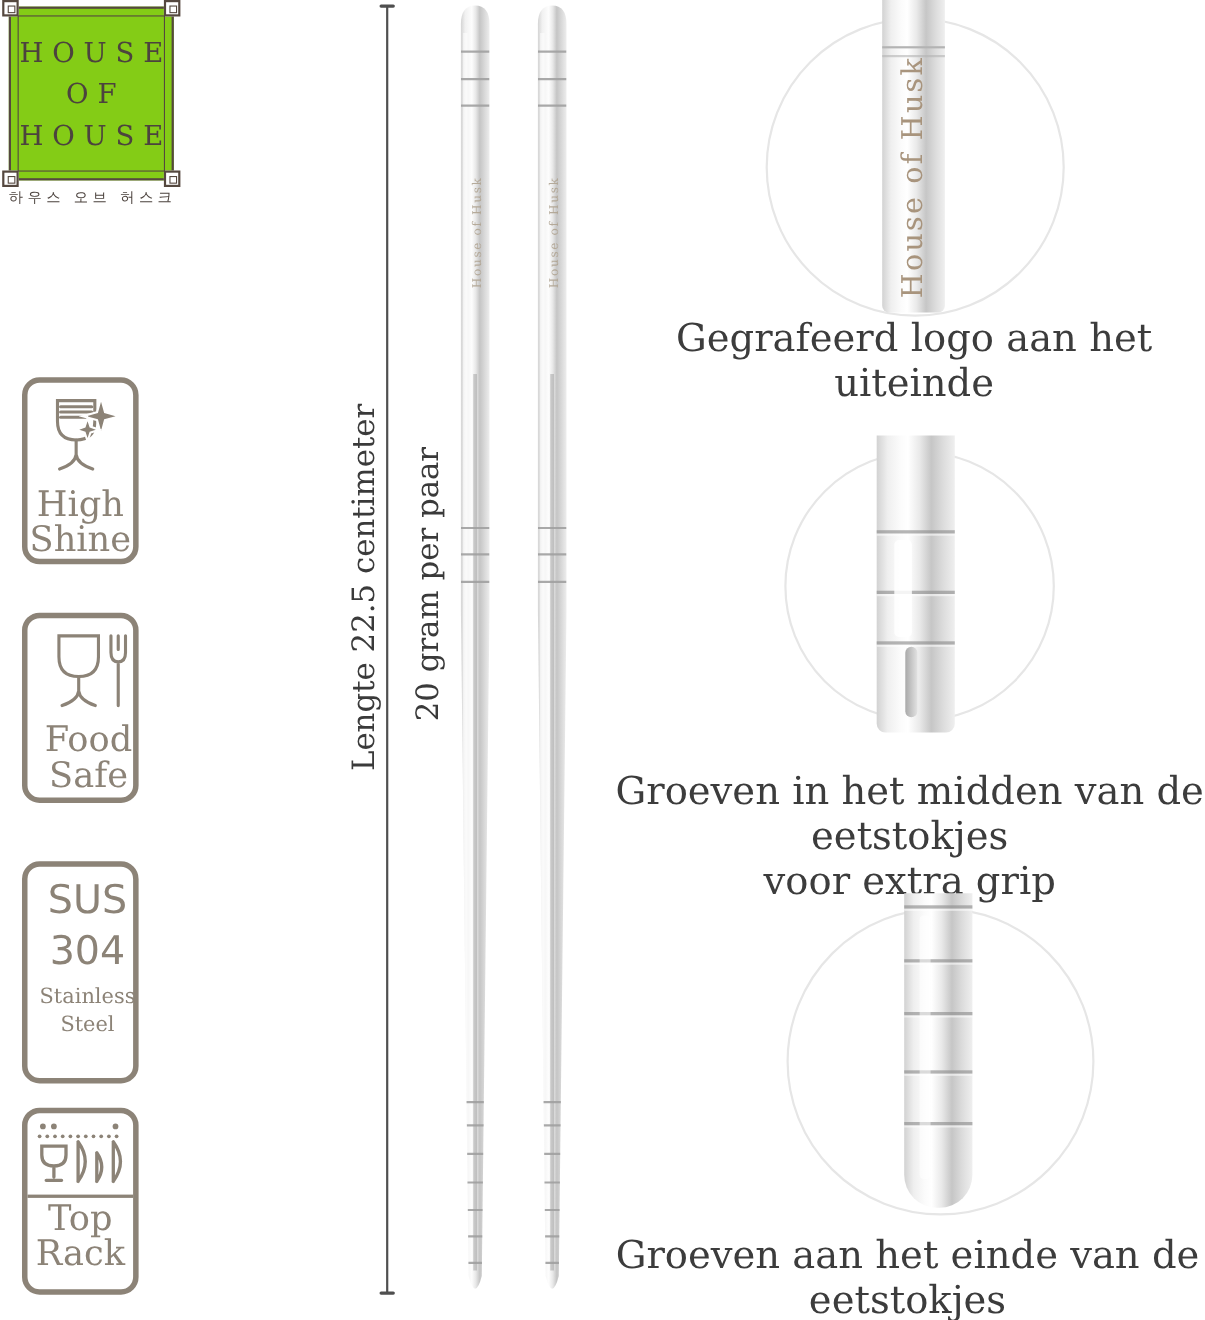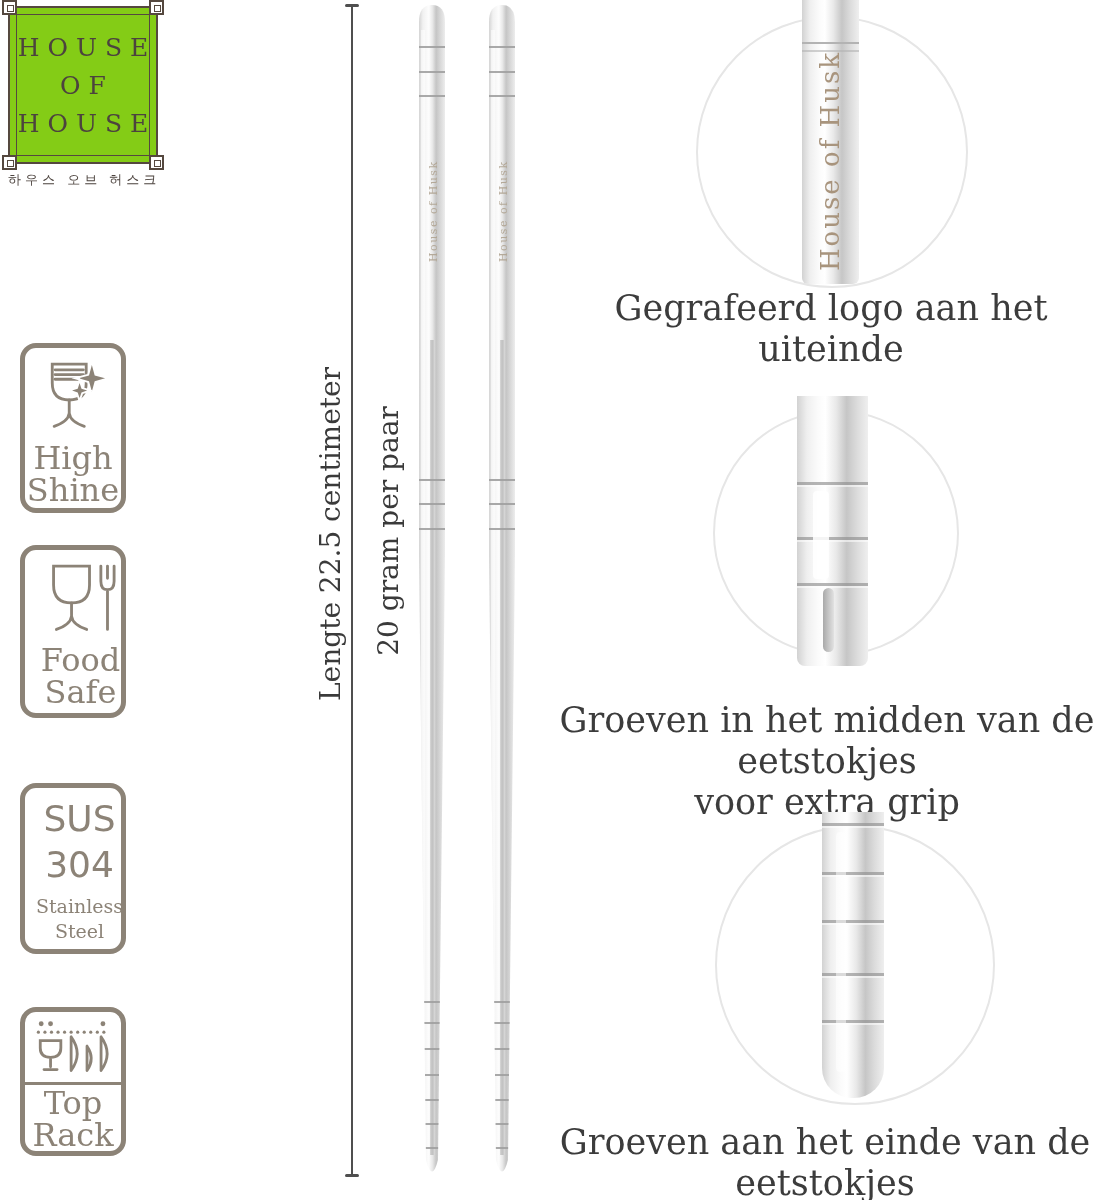--- a/index.html
+++ b/index.html
@@ -15,23 +15,23 @@
   .logo-corner{position:absolute;width:15px;height:15px;border:2px solid #55483f;background:#fff;box-sizing:border-box;}
   .logo-corner::after{content:"";position:absolute;left:3px;top:3px;width:5px;height:5px;border:1px solid #55483f;}
   .lc-tl{left:-8px;top:-8px}.lc-tr{right:-8px;top:-8px}.lc-bl{left:-8px;bottom:-8px}.lc-br{right:-8px;bottom:-8px}
   .logo-korean{margin-top:7px;text-align:center;font-size:13px;letter-spacing:4px;color:#4c433e;
        font-family:"DejaVu Sans", sans-serif;white-space:nowrap;}
 
   
   .badge{position:absolute;left:20px;width:106px;box-sizing:border-box;border:5px solid #8c8377;border-radius:16px;
          background:#fff;color:#8c8377;display:flex;flex-direction:column;align-items:center;}
   #badge-high-shine{top:343px;height:170px;}
-  #badge-food-safe{top:545px;height:173px;padding-left:15px;}
-  #badge-sus{top:783px;height:171px;padding-left:13px;}
-  #badge-top-rack{top:1007px;height:149px;}
+  #badge-food-safe{top:557px;height:173px;padding-left:15px;}
+  #badge-sus{top:783px;height:202px;padding-left:13px;}
+  #badge-top-rack{top:1007px;height:170px;}
   .badge-label{font-size:32px;line-height:32px;text-align:left;white-space:nowrap;}
   .badge svg{display:block;}
   .b-stroke{stroke:#8c8377;fill:none;stroke-width:3;stroke-linecap:round;}
   .b-fill{fill:#8c8377;}
   .spark{fill:#8c8377;stroke:#fff;stroke-width:4;paint-order:stroke;}
   .sus-big{font-family:"DejaVu Sans", sans-serif;font-weight:500;font-size:36px;line-height:46px;text-align:center;}
   .sus-small{font-size:19px;line-height:25px;text-align:center;}
   .rack-divider{width:96px;height:0;border-top:3px solid #8c8377;margin:4px 0 2px 0;}
 
   

